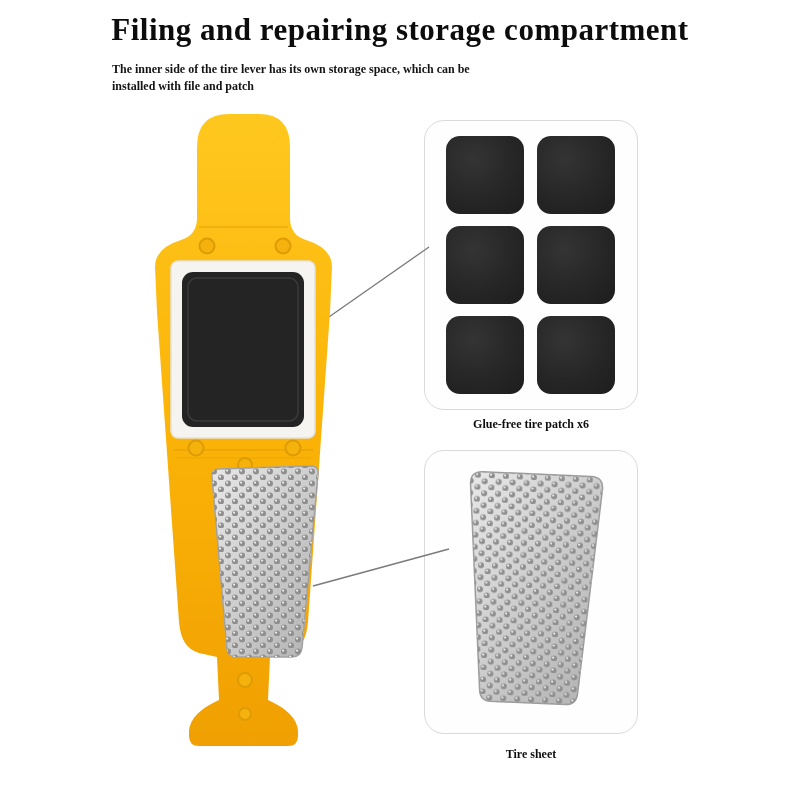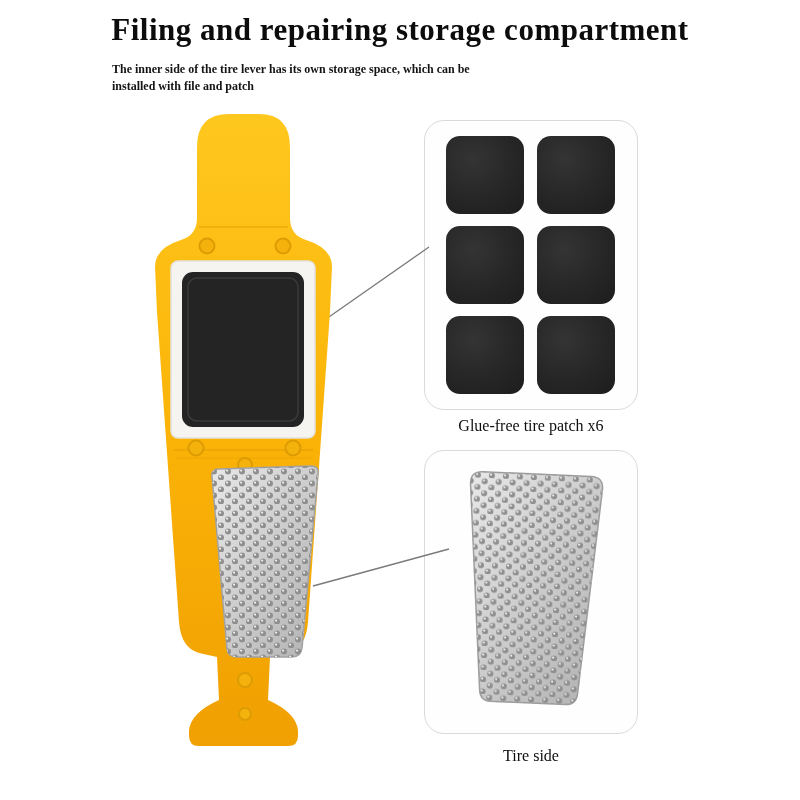--- a/index.html
+++ b/index.html
@@ -32,21 +32,21 @@
   }
   .patch-swatch{
     width:78px;height:78px;border-radius:14px;
     background:radial-gradient(circle at 35% 30%, #343434 0%, #262626 55%, #1d1d1d 100%);
   }
   .sheet-card{
     left:424px;top:450px;width:214px;height:284px;
   }
   .caption{
     position:absolute;left:424px;width:214px;text-align:center;
-    font-size:16px;font-weight:400;margin:0;color:#0e0e0e;
+    font-size:12px;font-weight:700;margin:0;color:#0e0e0e;
   }
   .caption-patch{top:417px;}
   .caption-sheet{top:747px;}
   .overlay{
     position:absolute;left:0;top:0;width:800px;height:800px;
     pointer-events:none;
   }
 </style>
 </head>
 <body>
@@ -62,21 +62,21 @@
     <div class="patch-swatch"></div>
     <div class="patch-swatch"></div>
     <div class="patch-swatch"></div>
     <div class="patch-swatch"></div>
     <div class="patch-swatch"></div>
     <div class="patch-swatch"></div>
   </div>
   <p class="caption caption-patch">Glue-free tire patch x6</p>
 
   <div class="card sheet-card"></div>
-  <p class="caption caption-sheet">Tire side</p>
+  <p class="caption caption-sheet">Tire sheet</p>
 
   <svg class="overlay" viewBox="0 0 800 800" aria-hidden="true">
     <defs>
       <linearGradient id="gYellow" x1="0" y1="0" x2="0" y2="1">
         <stop offset="0" stop-color="#FFC81F"></stop>
         <stop offset="0.5" stop-color="#FBB307"></stop>
         <stop offset="1" stop-color="#F0A002"></stop>
       </linearGradient>
       <linearGradient id="gSilver" x1="0" y1="0" x2="1" y2="1">
         <stop offset="0" stop-color="#E8E8E8"></stop>

